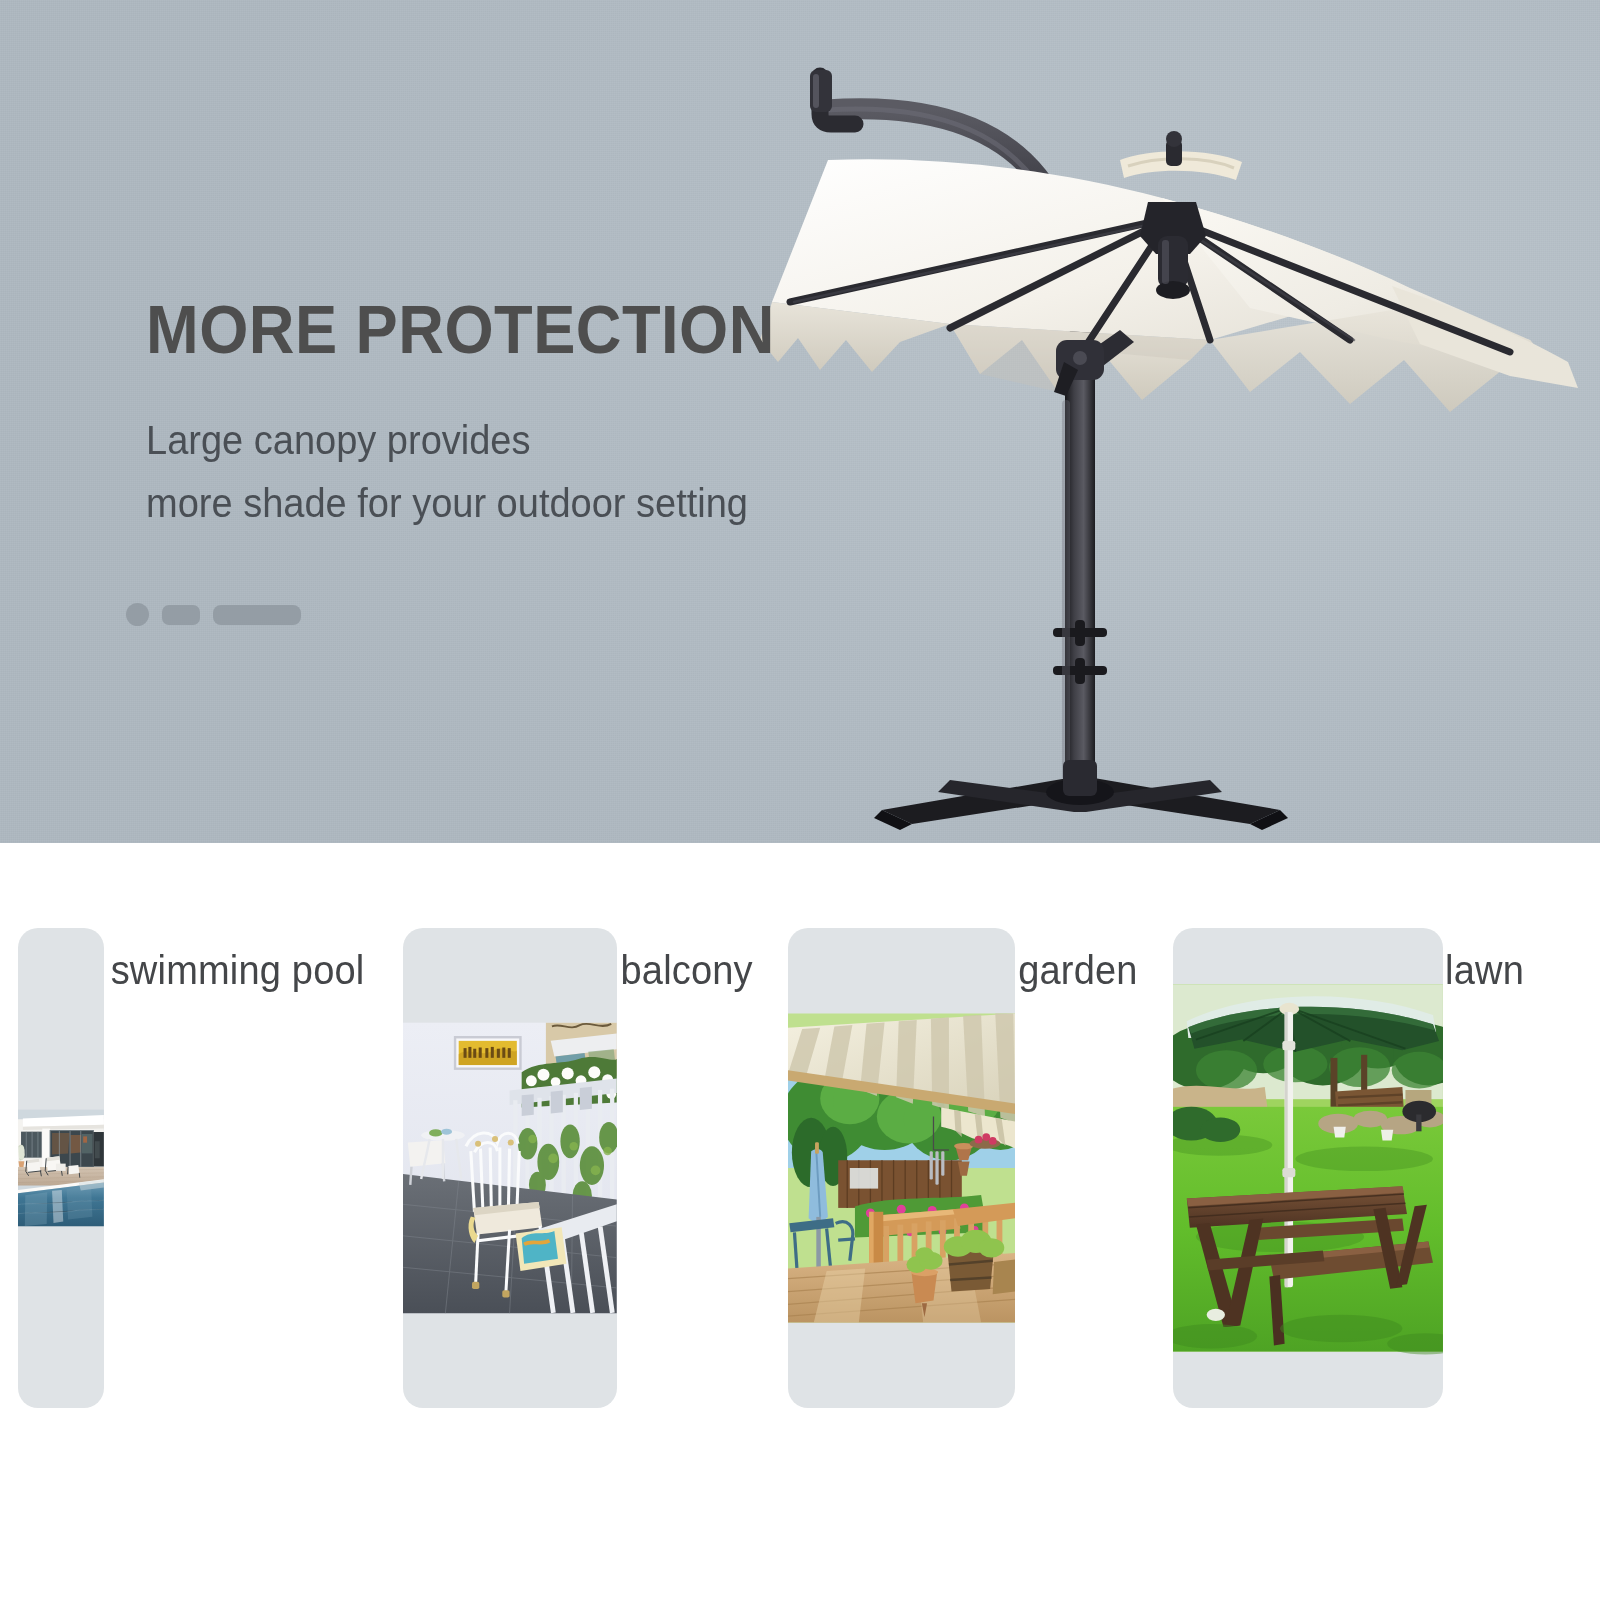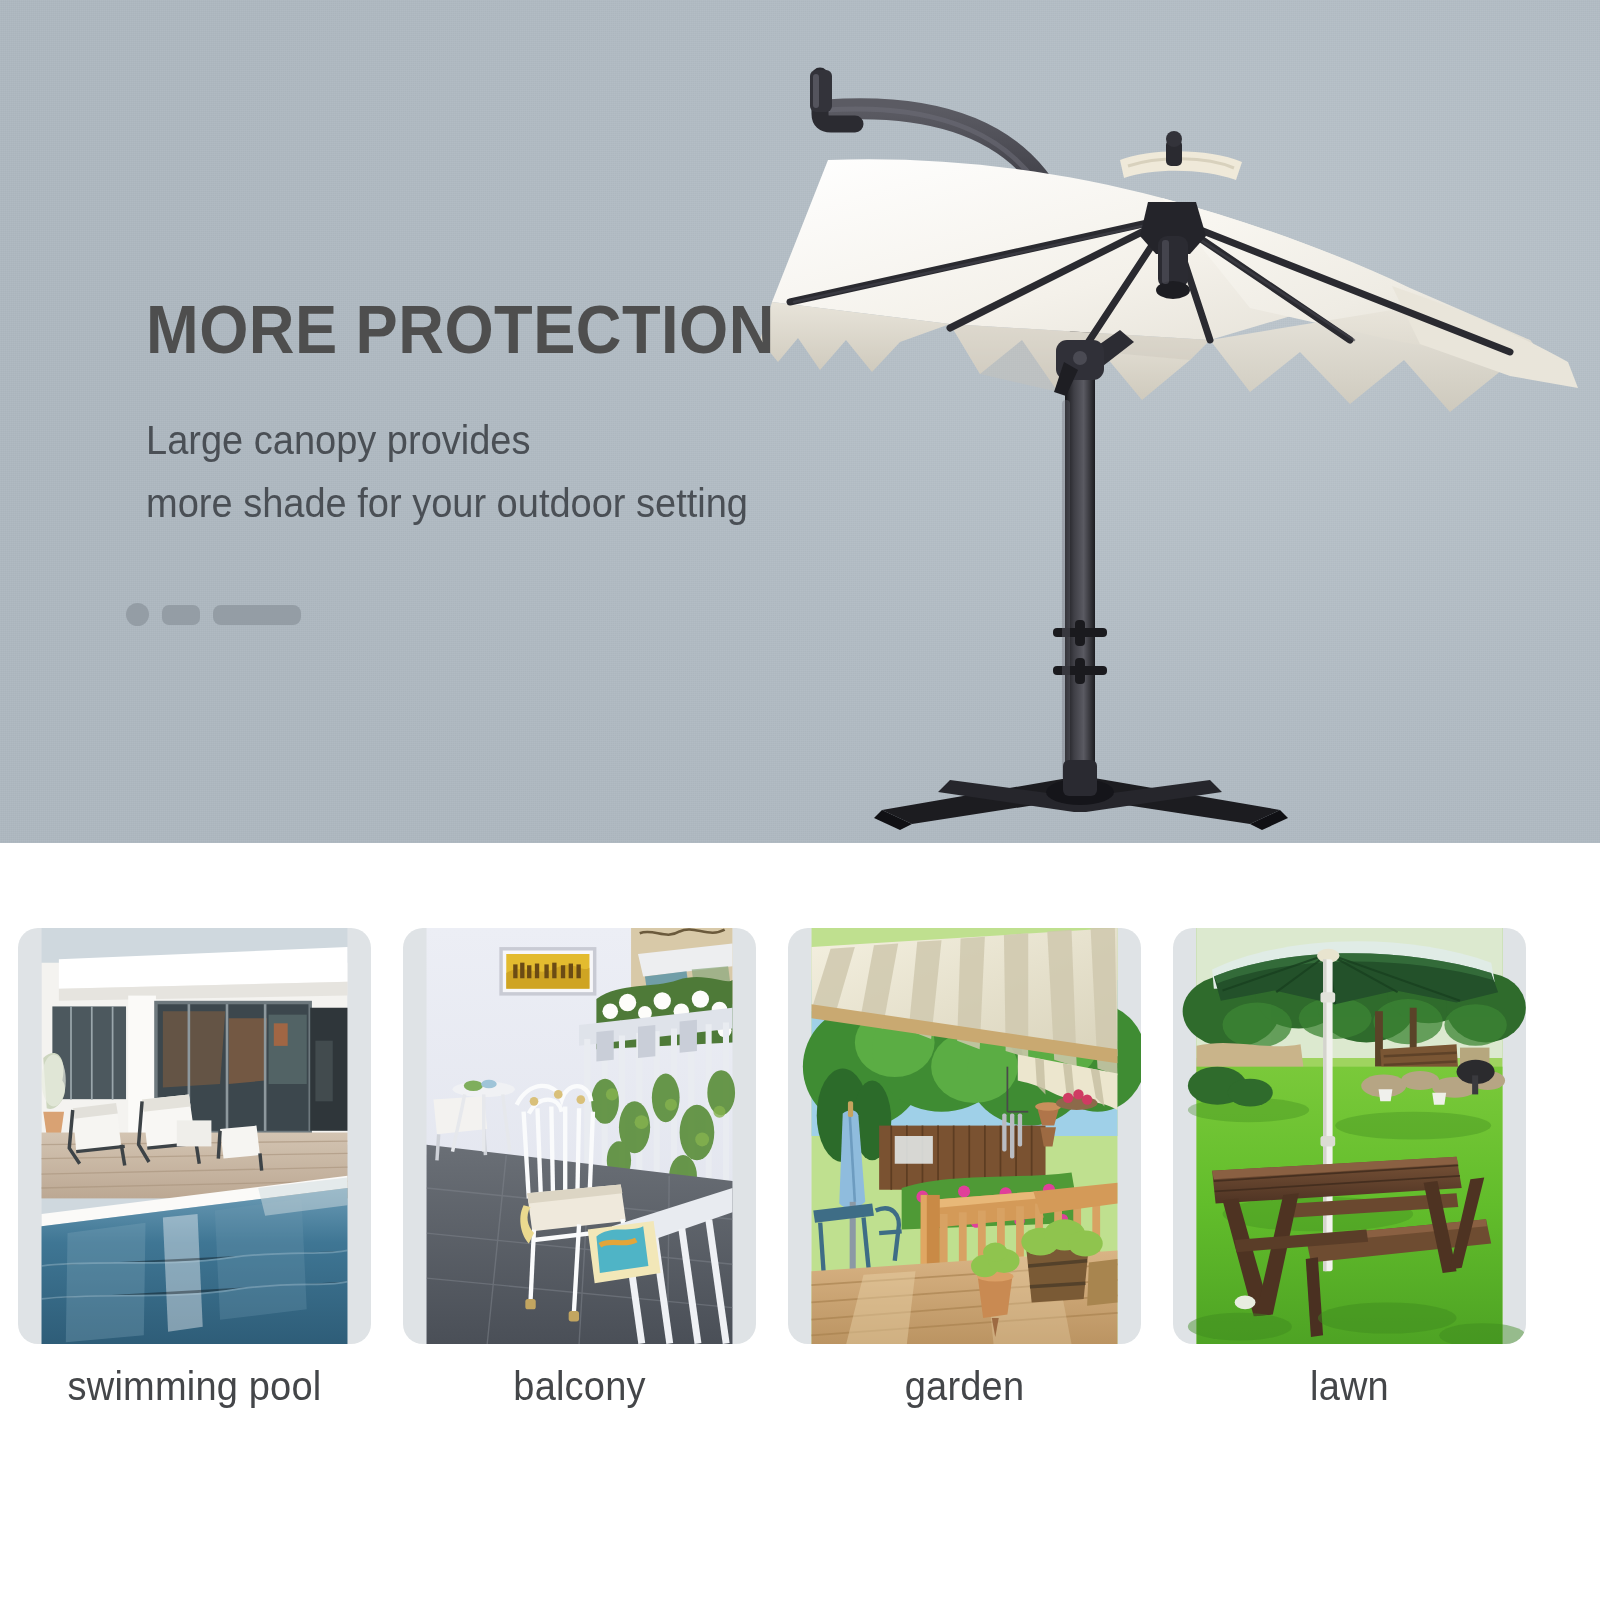--- a/index.html
+++ b/index.html
@@ -84,21 +84,21 @@
   .thumb-row {
     position:absolute;
     left:18px; top:928px;
     width:1564px; height:481px;
     display:flex;
     gap:32px;
   }
   .thumb-cell {
     width:353px;
     display:flex;
-    flex-direction:column;
+    flex-direction:row;
   }
   .thumb {
     position:relative;
     width:353px; height:480px;
     border-radius:20px;
     overflow:hidden;
     background:#dfe3e6;
   }
   .thumb svg { display:block; width:100%; height:100%; }
 

